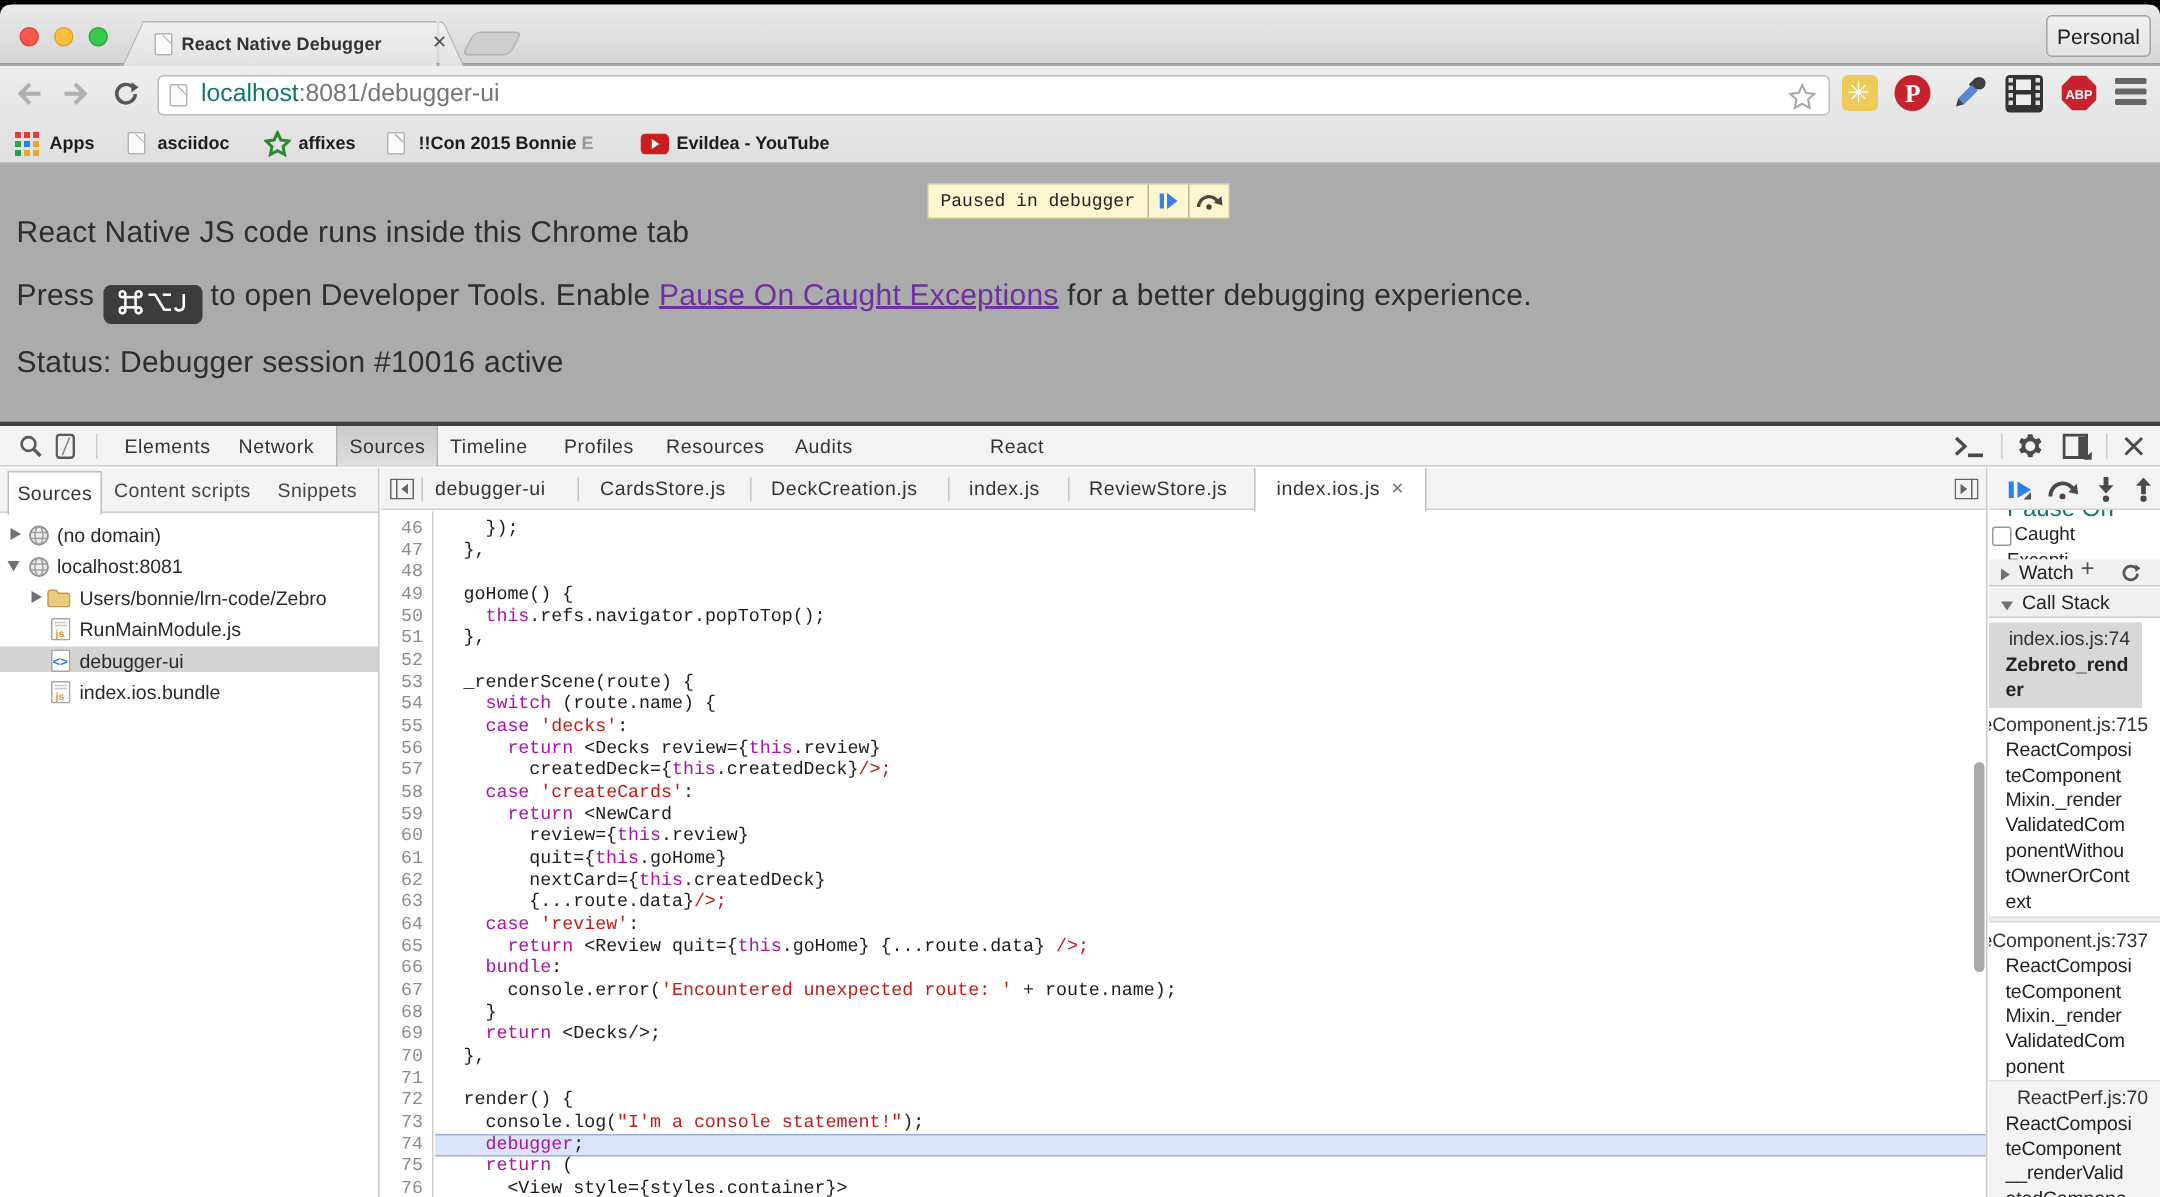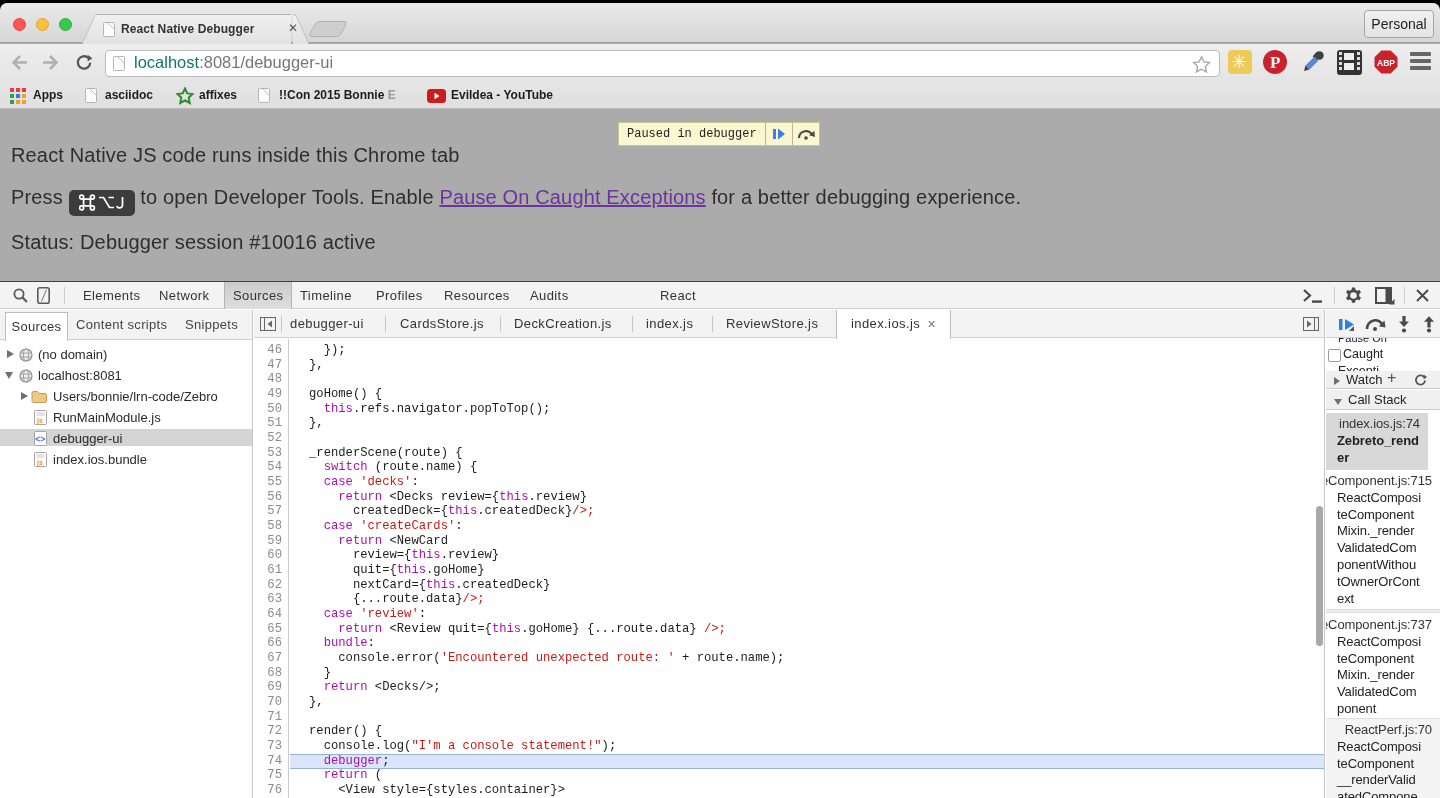--- a/index.html
+++ b/index.html
@@ -40,21 +40,21 @@
 .bk { position:absolute; top:6px; font-size:12px; font-weight:bold; color:#1d1d1d; }
 
 
 #page { position:absolute; left:0; top:110px; width:1440px; height:171px; background:#ababab; }
 #page p { position:absolute; left:11px; font-size:20px; color:#2e2e2e; letter-spacing:0.15px; }
 #badge { position:absolute; left:618px; top:12px; width:202px; height:24px; background:#fcf7d1; border:1px solid #cac693; display:flex; font-family:"Liberation Mono",monospace; font-size:12px; color:#222; }
 #kbd { display:inline-block; background:#3c3c3c; color:#fff; border-radius:5px; width:66px; height:26px; text-align:center; line-height:24px; vertical-align:-5px; }
 a.pl { color:#6e32a0; }
 
 
-#devtools { position:absolute; left:0; top:281px; width:1440px; height:517px; background:#fff; border-top:1px solid #404040; font-size:12px; color:#333; }
+#devtools { position:absolute; left:0; top:281px; width:1440px; height:517px; background:#fff; border-top:3px solid #404040; font-size:12px; color:#333; }
 #dt-toolbar { position:absolute; left:0; top:0; width:1440px; height:27px; background:#f3f3f3; border-bottom:1px solid #cfcfcf; }
 .ptab { position:absolute; top:0; height:27px; line-height:27px; color:#333; font-size:13px; letter-spacing:0.4px; }
 #ptab-sel { position:absolute; left:224px; top:0; width:68px; height:27px; background:linear-gradient(#cbcbcb,#dedede); border-left:1px solid #b3b3b3; border-right:1px solid #b3b3b3; }
 .vsep { position:absolute; top:5px; width:1px; height:17px; background:#ccc; }
 
 #dt-body { position:absolute; left:0; top:28px; width:1440px; height:489px; }
 
 #sb { position:absolute; left:0; top:0; width:253px; height:489px; background:#fff; border-right:1px solid #c9c9c9; }
 #sbtabs { position:absolute; left:0; top:0; width:252px; height:30px; background:#f3f3f3; border-bottom:1px solid #cfcfcf; }
 #sbtab-act { position:absolute; left:5px; top:2px; width:63px; height:29px; background:#fff; border:1px solid #bdbdbd; border-bottom:none; text-align:center; line-height:28px; font-size:13px; letter-spacing:0.3px; }
@@ -404,21 +404,21 @@
             <path d="M1 5.5 L11 5.5 L6 11 Z" fill="#4a4a4a"></path>
             <circle cx="6" cy="14.5" r="2.1" fill="#4a4a4a"></circle>
           </svg>
         <svg class="abs" style="left:97px; top:6px;" width="12" height="17" viewBox="0 0 12 17">
             <rect x="4.4" y="5" width="3.2" height="6.5" fill="#4a4a4a"></rect>
             <path d="M1 5.8 L11 5.8 L6 0.3 Z" fill="#4a4a4a"></path>
             <circle cx="6" cy="14.5" r="2.1" fill="#4a4a4a"></circle>
           </svg>
       </div>
       <div style="position:absolute; left:0; top:28px; width:114px; height:33px; overflow:hidden; background:#fff;">
-        <div style="position:absolute; left:12px; top:-8px; font-size:11px; color:#0f172a; line-height:16px;">Pause On</div>
+        <div style="position:absolute; left:12px; top:-8px; font-size:16px; color:#0f766e; line-height:16px;">Pause On</div>
         <div style="position:absolute; left:2px; top:11px; width:13px; height:13px; background:#fff; border:1px solid #9a9a9a; border-radius:2px;"></div>
         <div style="position:absolute; left:17px; top:9px; font-size:12.5px; color:#222;">Caught</div>
         <div style="position:absolute; left:12px; top:26px; font-size:12.5px; color:#222;">Excepti</div>
       </div>
       <div class="sect" style="top:61px; height:18px; line-height:17px;"><span style="display:inline-block; margin-left:8px; width:0; height:0; border-left:6px solid #707070; border-top:4px solid transparent; border-bottom:4px solid transparent;"></span><span style="margin-left:6px; vertical-align:1px;">Watch</span><span style="position:absolute; left:61px; top:-2px; font-size:16px; color:#555;">+</span><svg style="position:absolute; left:88px; top:3px;" width="13" height="13" viewBox="0 0 13 13">
             <path d="M10.2 3.2 A4.6 4.6 0 1 0 11.1 6.5" fill="none" stroke="#555" stroke-width="1.8"></path>
             <path d="M9.6 0.4 L9.6 5.4 L13 2.9 Z" fill="#555"></path>
           </svg></div>
       <div class="sect" style="top:80px; height:20px; line-height:20px;"><span style="display:inline-block; margin-left:8px; width:0; height:0; border-top:6px solid #707070; border-left:4px solid transparent; border-right:4px solid transparent;"></span><span style="margin-left:6px; vertical-align:1px;">Call Stack</span></div>
       <div class="cs-entry csel" style="position:absolute; top:103px; width:102px;"><div class="cs-file">

